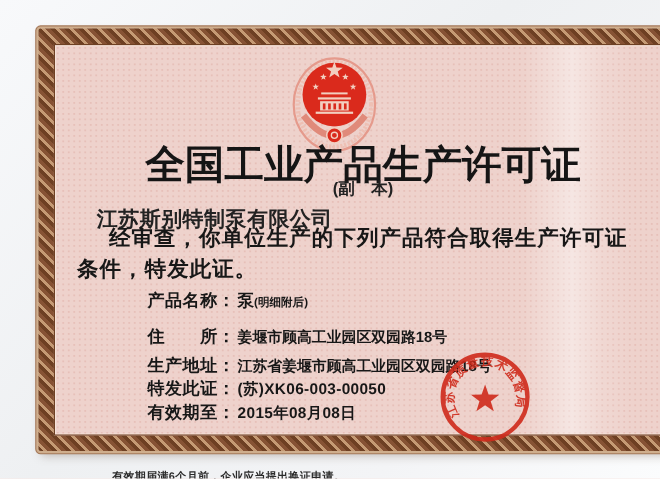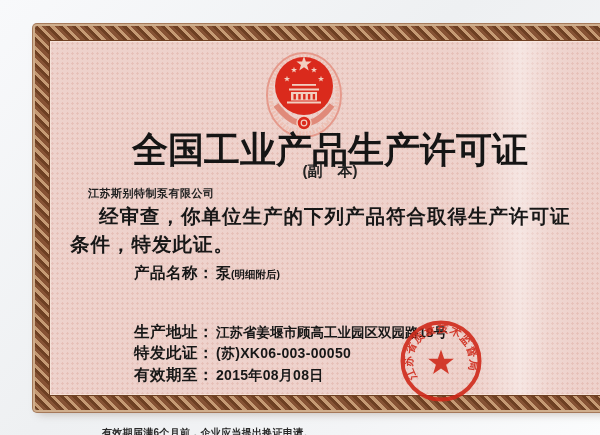--- a/index.html
+++ b/index.html
@@ -28,21 +28,21 @@
   .cert *{box-sizing:border-box;}
   .emblem{position:absolute;left:229px;top:24px;width:80px;height:88px;}
   .title{
     position:absolute;top:100px;left:0;right:0;text-align:center;
     font-size:36px;font-weight:bold;color:#151515;letter-spacing:0px;white-space:nowrap;
   }
   .subtitle{
     position:absolute;top:136px;left:0;right:0;text-align:center;
     font-size:15px;font-weight:600;color:#222;
   }
-  .company{position:absolute;left:53px;top:160px;font-size:11px;font-weight:bold;color:#222;letter-spacing:.5px;}
+  .company{position:absolute;left:53px;top:160px;font-size:19px;font-weight:bold;color:#222;letter-spacing:.5px;}
   .body-l1{position:absolute;left:64px;top:177px;font-size:19.5px;font-weight:bold;color:#171717;letter-spacing:1px;white-space:nowrap;}
   .body-l2{position:absolute;left:35px;top:205px;font-size:19.5px;font-weight:bold;color:#171717;letter-spacing:1px;}
   .row{position:absolute;left:67px;white-space:nowrap;color:#171717;margin-left:32px;}
   .flabel{font-size:15.5px;font-weight:bold;letter-spacing:.5px;}
   .fvalue{font-size:13.5px;font-weight:bold;margin-left:2px;}
   .fvalue.big{font-size:15px;}
   .fvalue.num{font-size:14px;letter-spacing:.3px;}
   .fnote{font-size:10.5px;font-weight:bold;}
   .footnote{position:absolute;left:67px;top:356px;font-size:10px;font-weight:bold;color:#2a2a2a;letter-spacing:.3px;margin-top:44px;}
   .date-row{position:absolute;left:0;top:341px;width:100%;height:22px;z-index:3;}
@@ -89,20 +89,23 @@
 
   <div class="title">全国工业产品生产许可证</div>
   <div class="subtitle">(副　本)</div>
   <div class="company">江苏斯别特制泵有限公司</div>
   <div class="body-l1">经审查，你单位生产的下列产品符合取得生产许可证</div>
   <div class="body-l2">条件，特发此证。</div>
 
   <div class="row" style="top:237px">
     <span class="flabel">产品名称：</span><span class="fvalue big">泵</span><span class="fnote">(明细附后)</span>
   </div>
+  <div class="row" style="top:270px">
+    <span class="flabel">住　　所：</span><span class="fvalue">姜堰市顾高工业园区双园路18号</span>
+  </div>
   <div class="row" style="top:296px">
     <span class="flabel">生产地址：</span><span class="fvalue">江苏省姜堰市顾高工业园区双园路18号</span>
   </div>
   <div class="row" style="top:317px">
     <span class="flabel">特发此证：</span><span class="fvalue num">(苏)XK06-003-00050</span>
   </div>
   <div class="row" style="top:339px">
     <span class="flabel">有效期至：</span><span class="fvalue num">2015年08月08日</span>
   </div>
 

